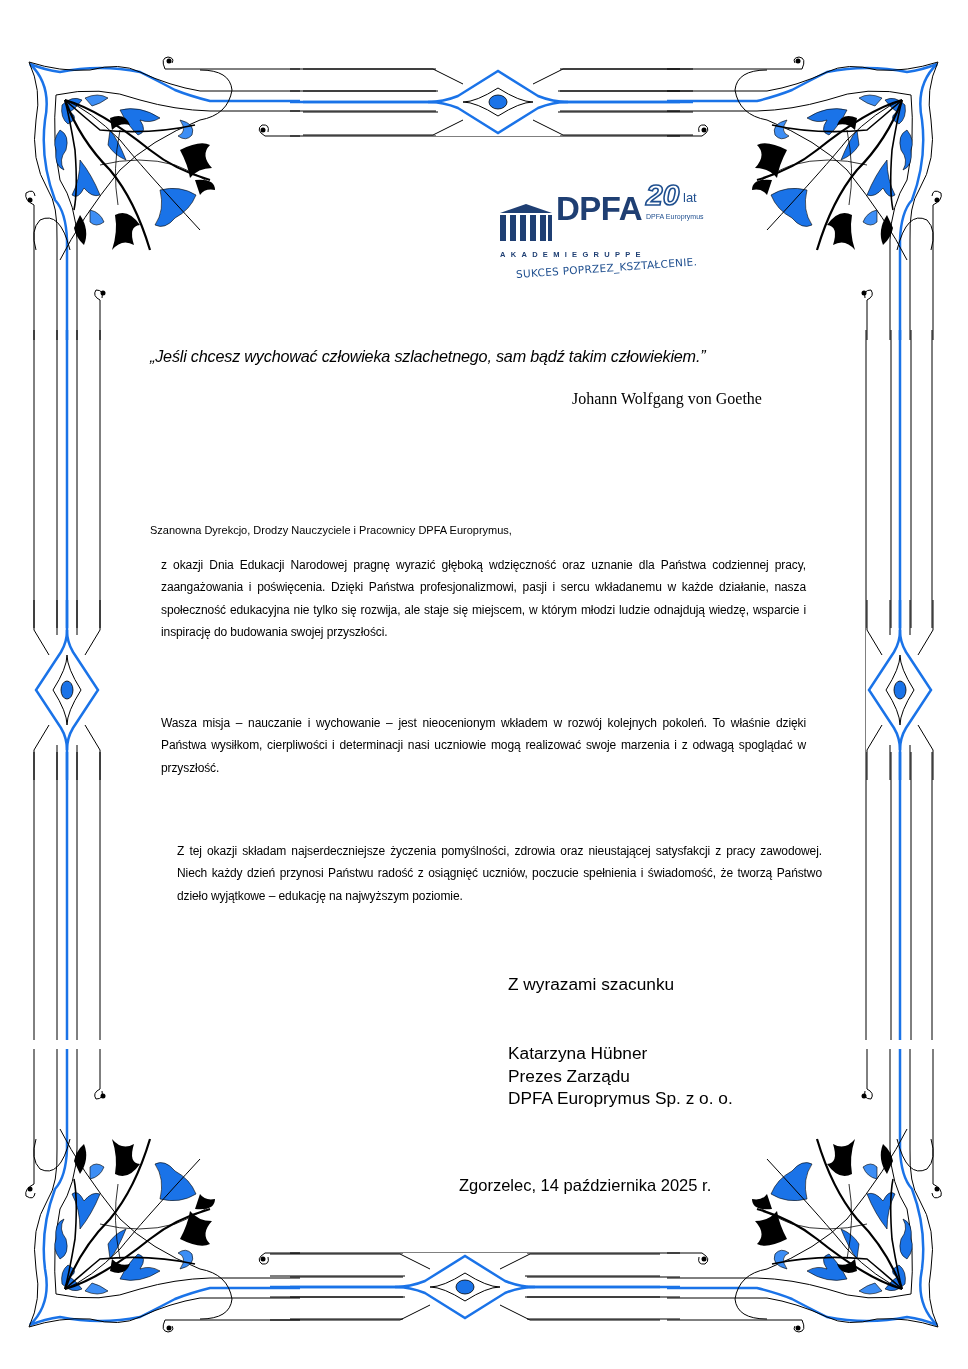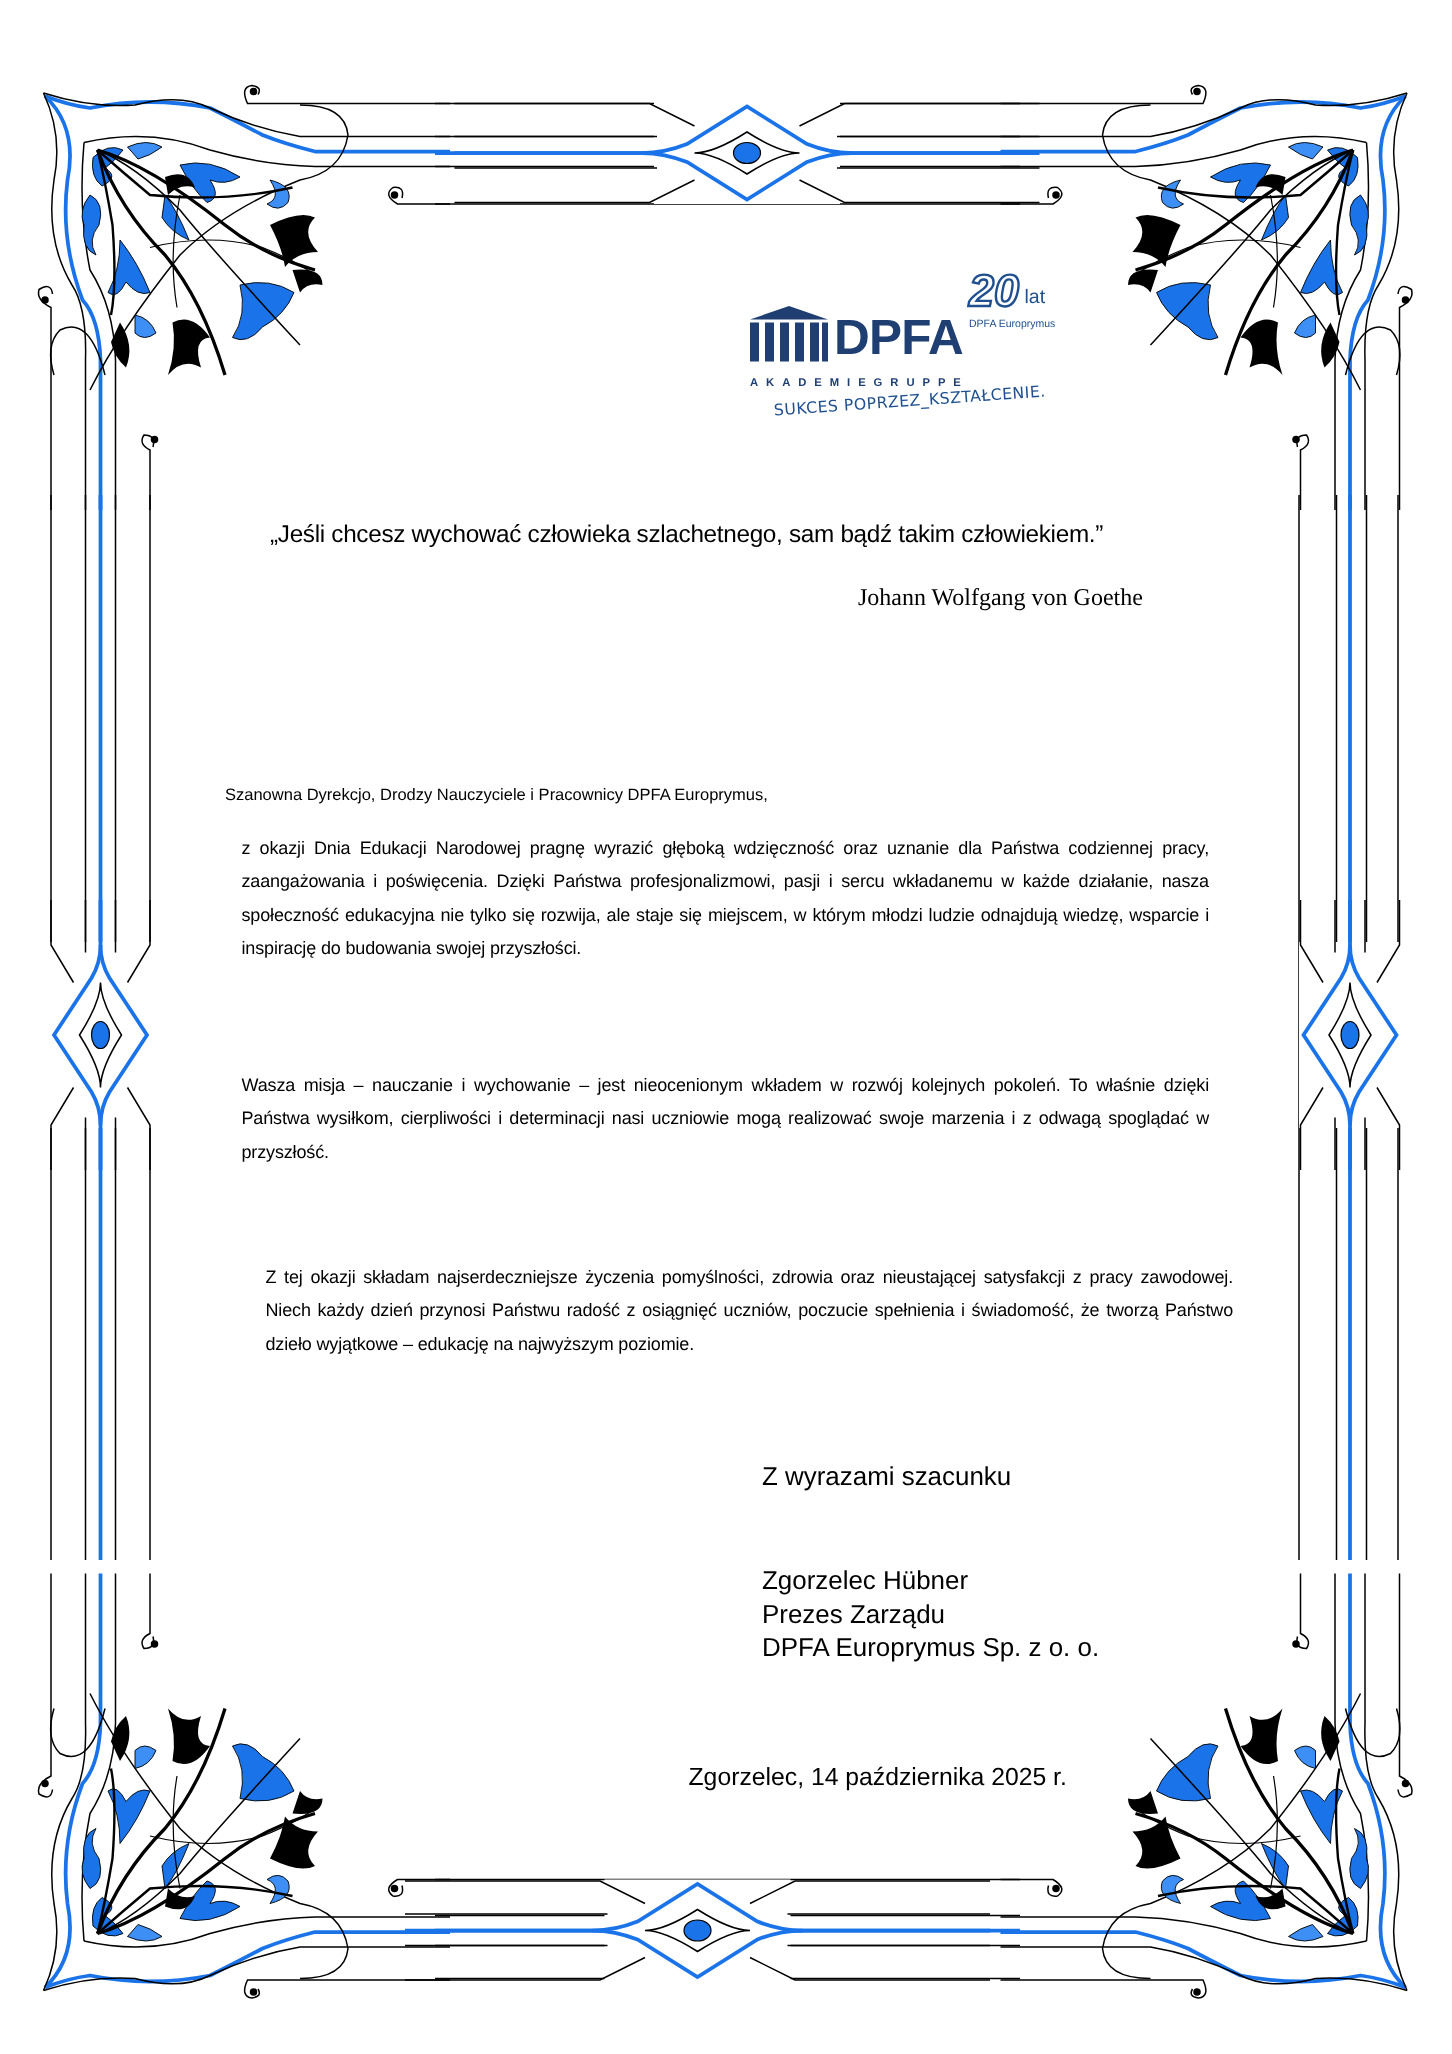--- a/index.html
+++ b/index.html
@@ -1,28 +1,28 @@
 <!DOCTYPE html>
 <html><head>
 <meta charset="utf-8">
 <style>
   html, body { margin: 0; padding: 0; background: #ffffff; }
   body { width: 968px; height: 1369px; position: relative; overflow: hidden; }
   #frame { position: absolute; left: 0; top: 0; width: 968px; height: 1369px; }
   .txt { position: absolute; color: #000; font-family: "Liberation Sans", sans-serif; }
   .body-p { position: absolute; left: 161px; width: 645px; font-size: 12px; line-height: 22.4px; text-align: justify; font-family: "Liberation Sans", sans-serif; color: #000; letter-spacing: -0.1px; }
-  .quote { left: 180px; top: 347px; font-size: 16.2px; letter-spacing: -0.2px; white-space: nowrap; text-align: center; }
+  .quote { left: 150px; top: 347px; font-size: 16.2px; font-style: italic; letter-spacing: -0.2px; white-space: nowrap; text-align: center; }
   .author { left: 572px; top: 390px; font-family: "Liberation Serif", serif; font-size: 16px; white-space: nowrap; }
   .salutation { left: 150px; top: 524px; font-size: 11px; white-space: nowrap; }
   .closing { left: 508px; top: 974px; font-size: 17.3px; white-space: nowrap; }
   .sig { left: 508px; top: 1042px; font-size: 17.3px; line-height: 22.5px; white-space: nowrap; }
   .place { left: 459px; top: 1176px; font-size: 16.5px; white-space: nowrap; }
   .logo { position: absolute; left: 498px; top: 180px; width: 215px; height: 110px; }
   .logo-main { position: absolute; left: 0; top: 24px; }
-  .logo-dpfa { position: absolute; left: 58px; top: 28px; font-family: "Liberation Sans", sans-serif; font-weight: bold; font-size: 33px; color: #1f3f73; letter-spacing: -0.5px; line-height: 33px; }
+  .logo-dpfa { position: absolute; left: 58px; top: 12px; font-family: "Liberation Sans", sans-serif; font-weight: bold; font-size: 33px; color: #1f3f73; letter-spacing: -0.5px; line-height: 33px; }
   .logo-sub { position: absolute; left: 2px; top: 70px; font-family: "Liberation Sans", sans-serif; font-weight: bold; font-size: 7.5px; letter-spacing: 5.3px; color: #1f3f73; white-space: nowrap; }
   .logo-tag { position: absolute; left: 18px; top: 88px; font-family: "DejaVu Sans", sans-serif; font-size: 10.5px; color: #1f4f8f; letter-spacing: 0.3px; transform: rotate(-4deg); transform-origin: left; white-space: nowrap; }
   .logo-20 { position: absolute; left: 148px; top: 0px; font-family: "Liberation Sans", sans-serif; font-size: 30px; font-weight: bold; color: transparent; -webkit-text-stroke: 1.6px #1f4f8f; line-height: 30px; font-style: italic; }
   .logo-lat { position: absolute; left: 185px; top: 10px; font-family: "Liberation Sans", sans-serif; font-size: 13px; color: #1f4f8f; }
   .logo-eu { position: absolute; left: 148px; top: 33px; font-family: "Liberation Sans", sans-serif; font-size: 7px; color: #1f4f8f; white-space: nowrap; }
 </style>
 </head>
 <body>
 
 <svg id="frame" viewBox="0 0 968 1369" xmlns="http://www.w3.org/2000/svg">
@@ -187,17 +187,17 @@
 <div class="txt quote">„Jeśli chcesz wychować człowieka szlachetnego, sam bądź takim człowiekiem.”</div>
 <div class="txt author">Johann Wolfgang von Goethe</div>
 
 <div class="txt salutation">Szanowna Dyrekcjo, Drodzy Nauczyciele i Pracownicy DPFA Europrymus,</div>
 <p class="body-p" style="top:554px;margin:0;">z okazji Dnia Edukacji Narodowej pragnę wyrazić głęboką wdzięczność oraz uznanie dla Państwa codziennej pracy, zaangażowania i poświęcenia. Dzięki Państwa profesjonalizmowi, pasji i sercu wkładanemu w każde działanie, nasza  społeczność edukacyjna nie tylko się rozwija, ale staje się miejscem, w którym młodzi ludzie odnajdują wiedzę, wsparcie i inspirację do budowania swojej przyszłości.</p>
 <p class="body-p" style="top:712px;margin:0;">Wasza misja – nauczanie i wychowanie – jest nieocenionym wkładem w rozwój kolejnych pokoleń. To właśnie dzięki Państwa wysiłkom, cierpliwości i determinacji nasi uczniowie mogą realizować swoje marzenia i z odwagą spoglądać w przyszłość.</p>
 <p class="body-p" style="top:824px;margin:16px;">Z tej okazji składam najserdeczniejsze życzenia pomyślności, zdrowia oraz nieustającej satysfakcji z pracy zawodowej. Niech każdy dzień przynosi Państwu radość z osiągnięć uczniów, poczucie spełnienia i świadomość, że tworzą Państwo dzieło wyjątkowe – edukację na najwyższym poziomie.</p>
 
 <div class="txt closing">Z wyrazami szacunku</div>
 <div class="txt sig">
-  <div>Zgorzelec Hübner</div>
+  <div>Katarzyna Hübner</div>
   <div>Prezes Zarządu</div>
   <div>DPFA Europrymus Sp. z o. o.</div>
 </div>
 <div class="txt place">Zgorzelec, 14 października 2025 r.</div>
 
 </body></html>

